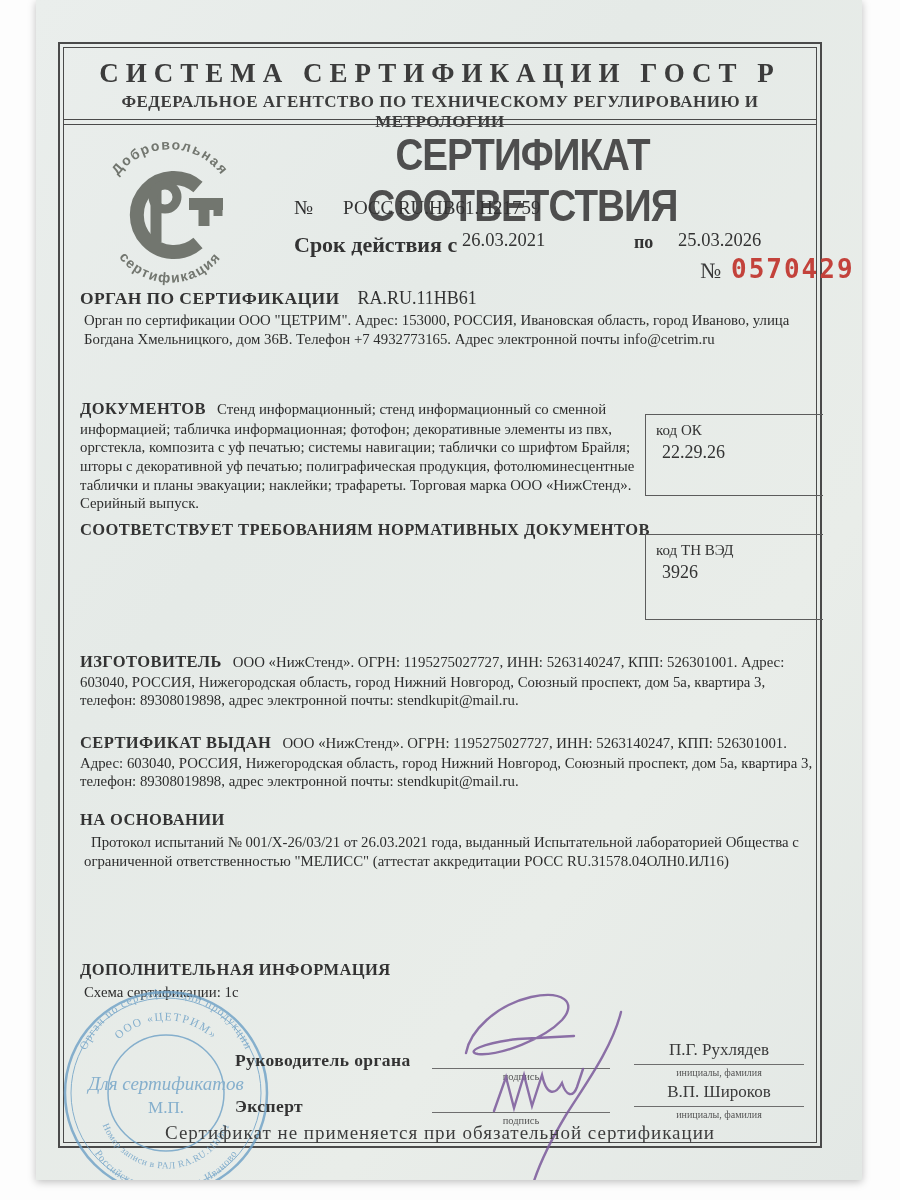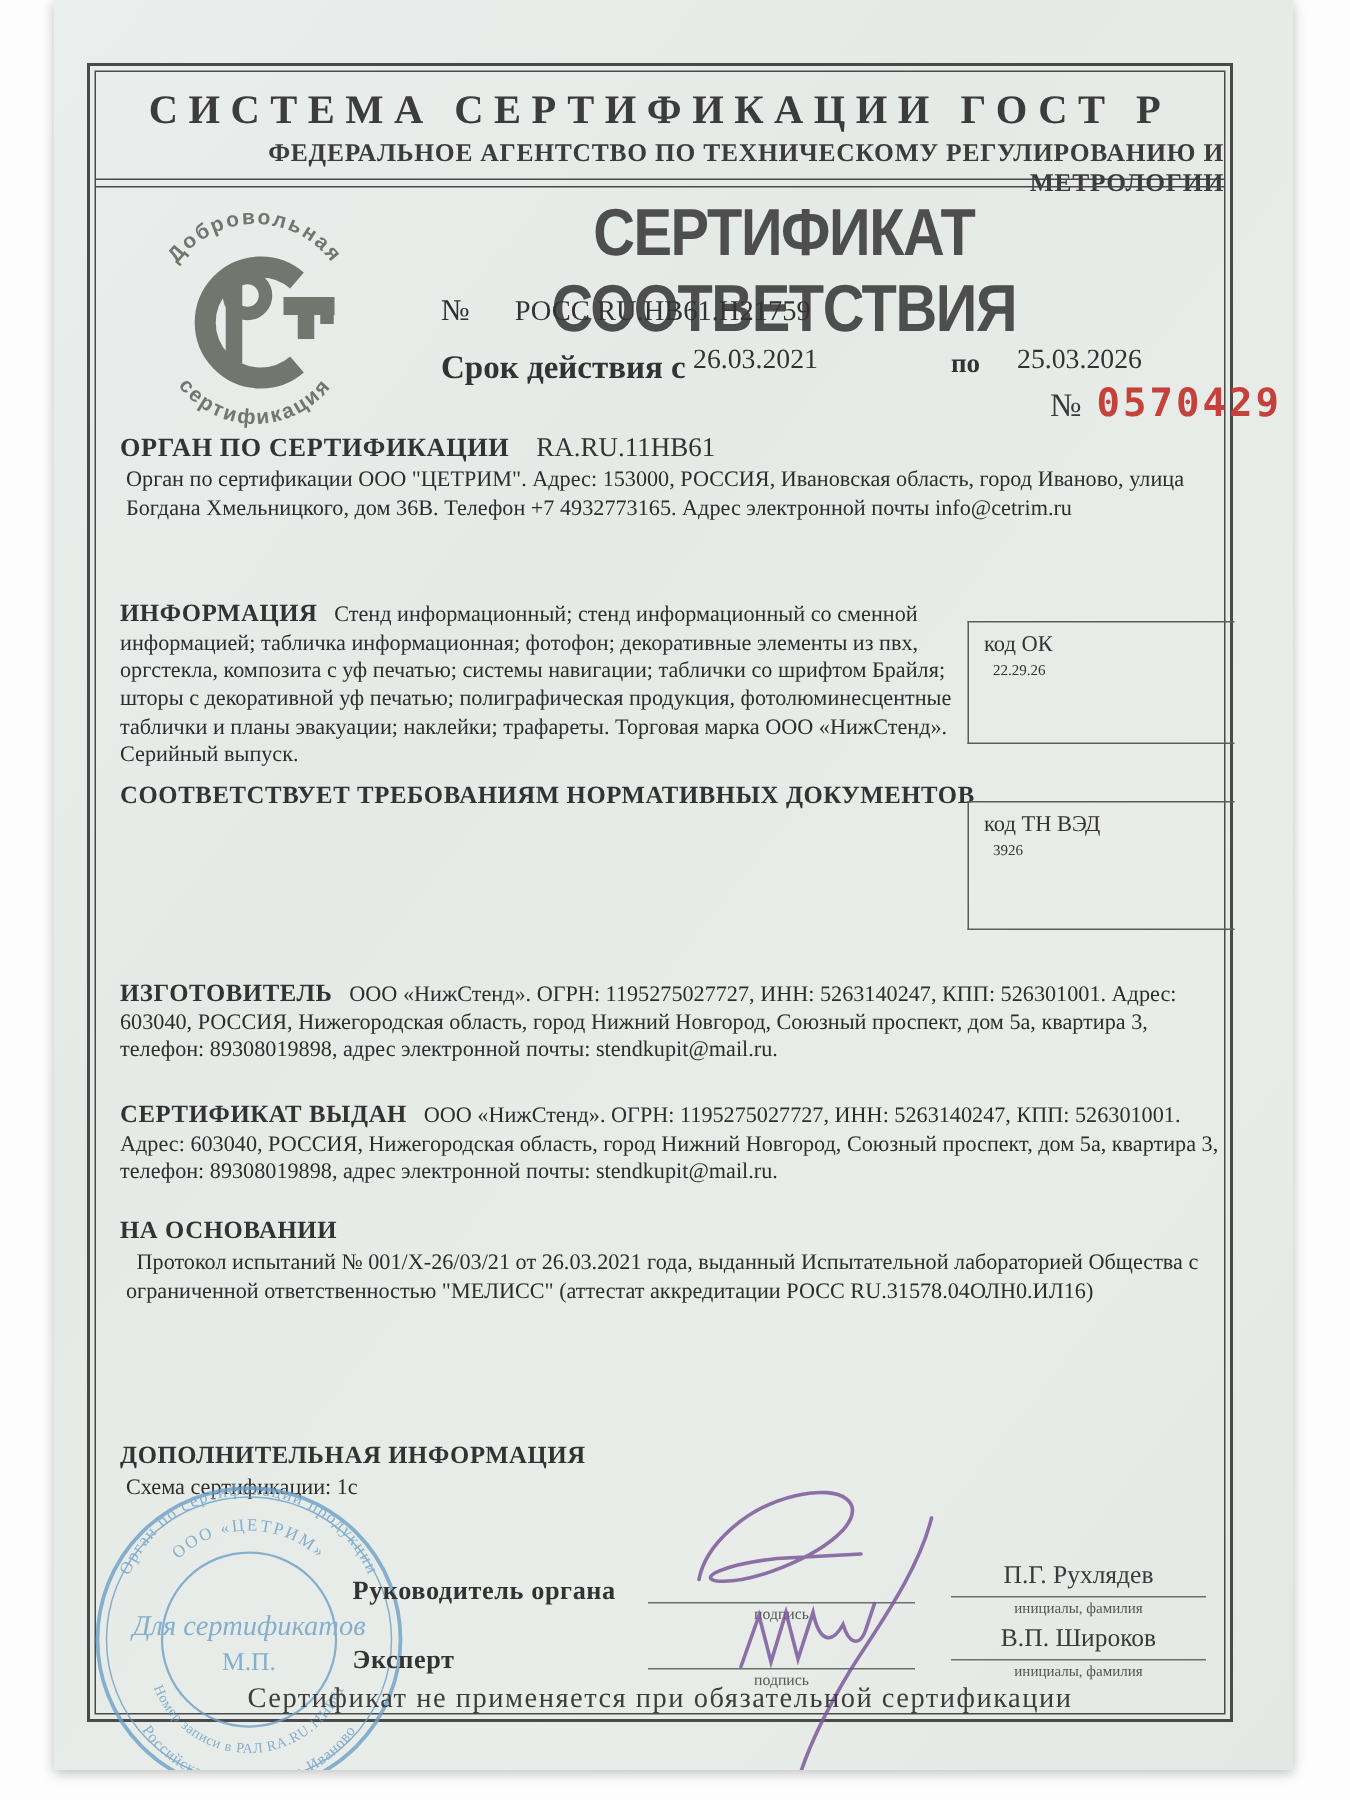--- a/index.html
+++ b/index.html
@@ -8,32 +8,32 @@
     position:absolute; left:36px; top:0; width:826px; height:1180px;
     background:linear-gradient(128deg,#eaeeec 0%, #e5eae7 35%, #e9ede9 70%, #e3e8e5 100%);
     box-shadow:0 2px 8px rgba(0,0,0,.25);
     overflow:hidden; color:#2f2f2f;
   }
   .cert-outer { position:absolute; left:22px; top:42px; width:764px; height:1106px; border:2px solid #4a4a4a; }
   .cert-inner { position:absolute; left:3px; top:3px; right:3px; bottom:3px; border:1px solid #4a4a4a; }
   .header { position:absolute; left:0; top:0; width:100%; height:72px; border-bottom:1px solid #4a4a4a; text-align:center; }
   .header-rule { position:absolute; left:0; top:76px; width:100%; border-top:1px solid #4a4a4a; }
   .hdr1 { padding-top:10px; font-size:27px; font-weight:bold; letter-spacing:7px; color:#3c3c3c; }
-  .hdr2 { padding-top:3px; font-size:17px; font-weight:bold; letter-spacing:0.5px; color:#3c3c3c;text-align:right; }
+  .hdr2 { padding-top:3px; font-size:17px; font-weight:bold; letter-spacing:0.5px; color:#3c3c3c; }
   .abs { position:absolute; }
   .title { left:214px; top:134px; width:545px; text-align:center; font-family:"Liberation Sans",sans-serif;
            font-weight:bold; font-size:41px; color:#4e4e4e; letter-spacing:-1px; transform:scale(.94,1.08); }
   .num-label { font-size:20px; }
   .serifline { font-size:18px; color:#333; }
   .bold { font-weight:bold; }
   .red-num { font-family:"DejaVu Sans Mono",monospace; font-weight:bold; font-size:26px; letter-spacing:2px; color:#c3423b; }
   .sec-head { font-weight:bold; font-size:16.5px; letter-spacing:.4px; color:#333; }
   .body-text { font-size:14.8px; line-height:1.26; color:#2d2d2d; }
   .code-box { border:1px solid #5c5c5c; border-right:none; padding:7px 10px; font-size:15px; color:#333; }
-  .code-box .code-val { margin-top:3px; margin-left:6px; font-size:10px; }
+  .code-box .code-val { margin-top:3px; margin-left:6px; font-size:18px; }
   .sig-line { border-top:1px solid #6e6e6e; }
   .sig-caption { font-size:10.5px; color:#555; text-align:center; font-family:"Liberation Serif",serif; }
   .sig-name { font-size:17px; color:#3a3a3a; text-align:center; }
   .footer-statement { left:22px; top:1122px; width:764px; text-align:center; font-size:19px; letter-spacing:1px; color:#3d3d3d; }
   .print-info { left:0; top:1163px; width:826px; text-align:center; font-size:7.5px; color:#8f8f8f; font-family:"Liberation Sans",sans-serif; letter-spacing:.3px; }
   svg text { fill:#72766f; }
   .stamp-svg text { fill:#6da0c6; }
 </style>
 </head>
 <body>
@@ -91,21 +91,21 @@
     <span class="red-num" style="margin-left:6px;">0570429</span>
   </div>
 
   <div class="abs" style="left:44px; top:288px;">
     <span class="sec-head" style="font-size:17.5px;">ОРГАН ПО СЕРТИФИКАЦИИ</span>
     <span class="serifline" style="margin-left:14px;">RA.RU.11НВ61</span>
   </div>
   <div class="abs body-text" style="left:48px; top:311px; width:742px;">Орган по сертификации ООО "ЦЕТРИМ". Адрес: 153000, РОССИЯ, Ивановская область, город Иваново, улица Богдана Хмельницкого, дом 36В. Телефон +7 4932773165. Адрес электронной почты info@cetrim.ru</div>
 
   <div class="abs body-text" style="left:44px; top:399px; width:582px;">
-    <span class="sec-head">ИНФОРМАЦИЯ</span>&nbsp;&nbsp;
+    <span class="sec-head">ДОКУМЕНТОВ</span>&nbsp;&nbsp;
     <span>Стенд информационный; стенд информационный со сменной информацией; табличка информационная; фотофон; декоративные элементы из пвх, оргстекла, композита с уф печатью; системы навигации; таблички со шрифтом Брайля; шторы с декоративной уф печатью; полиграфическая продукция, фотолюминесцентные таблички и планы эвакуации; наклейки; трафареты. Торговая марка ООО «НижСтенд». Серийный выпуск.</span>
   </div>
   <div class="abs code-box" style="left:609px; top:414px; width:178px; height:82px;">
     <div>код ОК</div>
     <div class="code-val">22.29.26</div>
   </div>
 
   <div class="abs sec-head" style="left:44px; top:520px;">СООТВЕТСТВУЕТ ТРЕБОВАНИЯМ НОРМАТИВНЫХ ДОКУМЕНТОВ</div>
   <div class="abs code-box" style="left:609px; top:534px; width:178px; height:86px;">
     <div>код ТН ВЭД</div>

